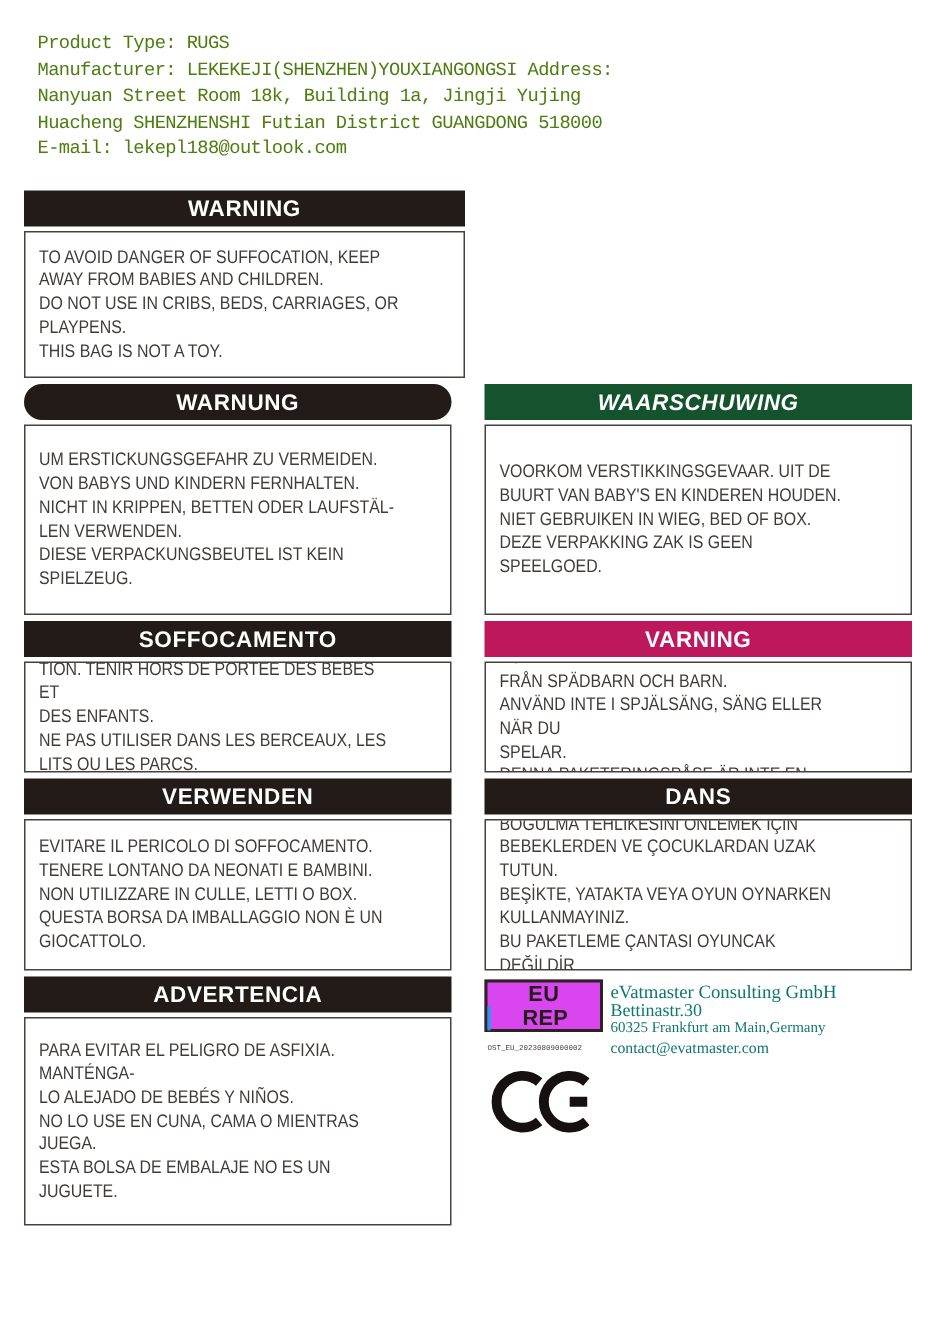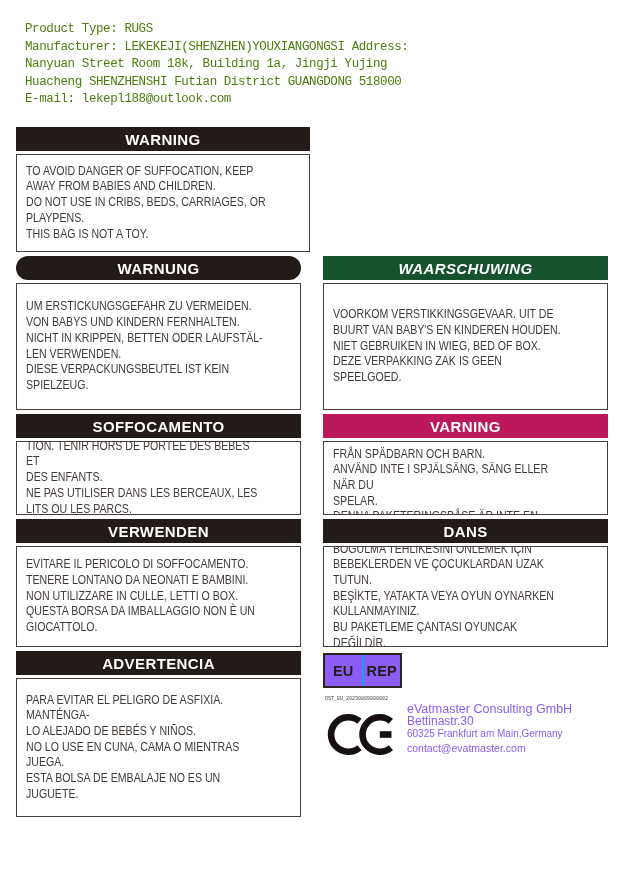--- a/index.html
+++ b/index.html
@@ -28,34 +28,34 @@
     background:#ffffff;
   }
   .b1{height:98px}.b2{height:127px}.b3{height:74px}.b4{height:101px}.b5{height:139px}
   .btxt{
     font-size:12.2px;line-height:15.7px;color:#413b38;
     white-space:pre-line;transform:scaleX(0.87);transform-origin:0 50%;width:114%;
   }
   .rel{position:relative;}
   .eurep{
     position:absolute;left:0;top:2px;width:79px;height:35px;
-    border:2px solid #2b2420;box-sizing:border-box;display:flex;background:#8b5cf6;
+    border:2px solid #2b2420;box-sizing:border-box;display:flex;background:#d946ef;flex-direction:column;
   }
   .eurep-half{
     flex:1;display:flex;align-items:center;justify-content:center;
     font-weight:bold;font-size:14.5px;color:#231d19;letter-spacing:0.2px;
   }
   .rep{border-left:2px solid #0ea5e9;}
   .regcode{
     position:absolute;left:2px;top:45px;
     font-family:"Liberation Mono", monospace;font-size:5px;color:#4a4441;
   }
   .company{
     position:absolute;left:84px;top:3px;
-    font-family:Liberation Sans, sans-serif;color:#8b5cf6;white-space:nowrap;margin-top:48px;
+    font-family:Liberation Serif, serif;color:#0f766e;white-space:nowrap;
   }
   .cname{font-size:12.5px;line-height:14px;}
   .caddr1{font-size:12px;line-height:11px;}
   .caddr2{font-size:10px;line-height:12px;margin-top:1px;}
   .cemail{font-size:10.5px;line-height:12px;margin-top:2px;}
   .ce{position:absolute;left:4px;top:62px;width:66px;height:43px;}
 </style>
 </head>
 <body>
 

